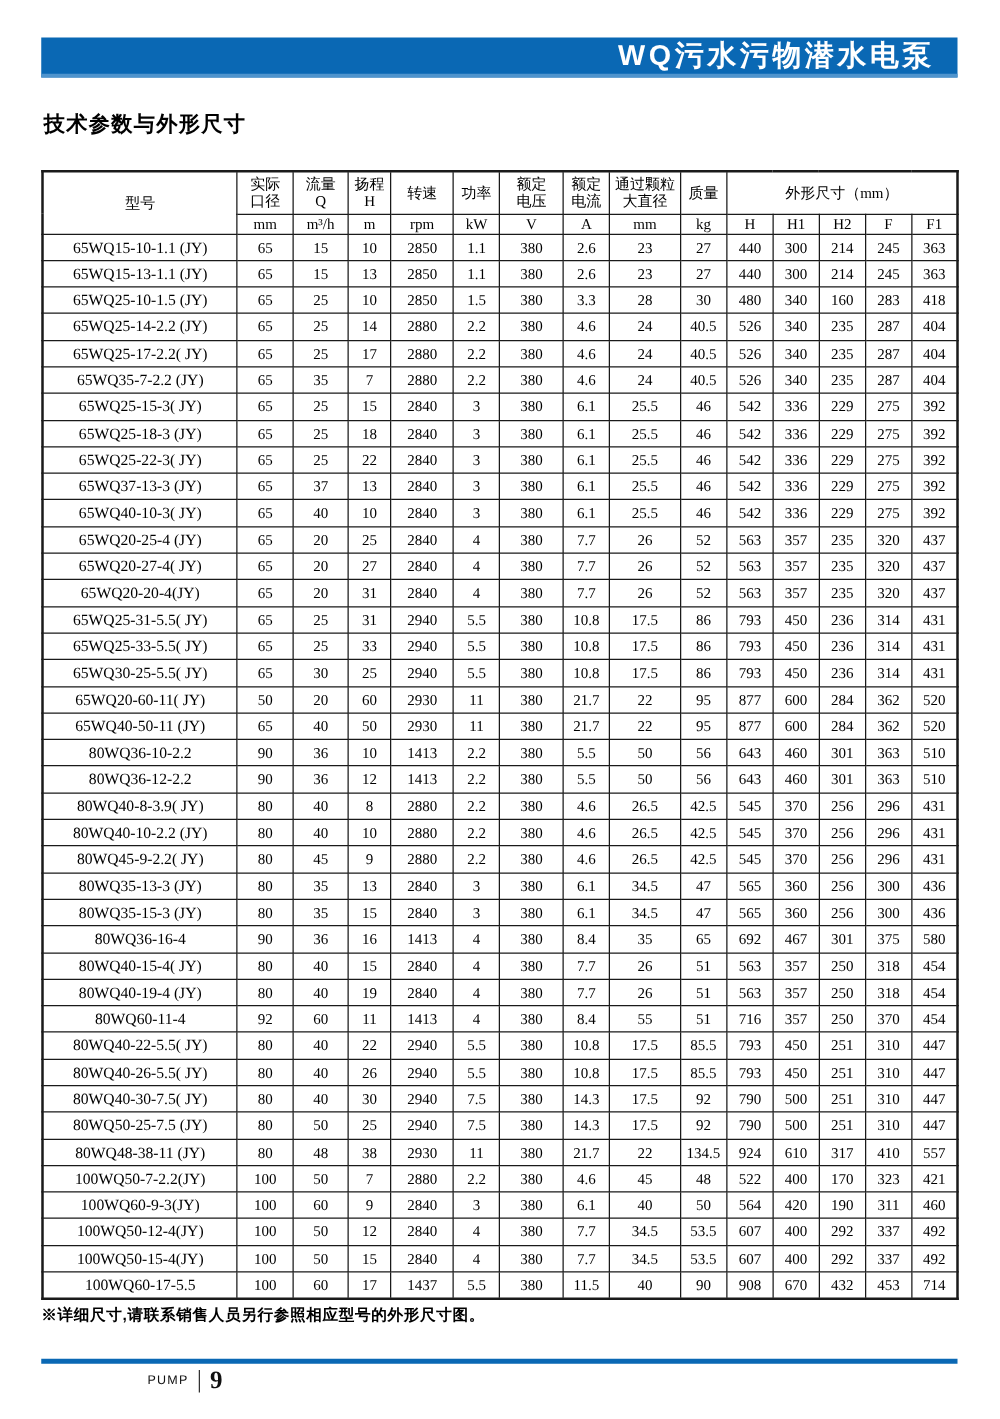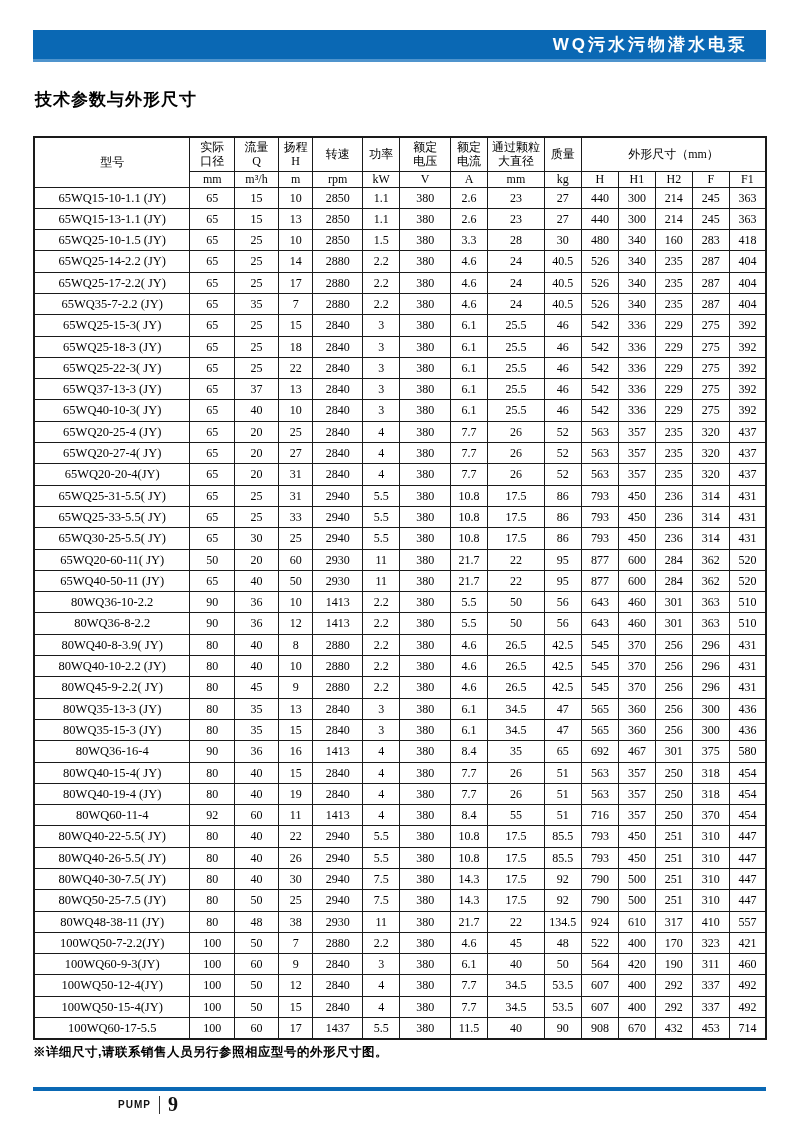--- a/index.html
+++ b/index.html
@@ -19,21 +19,21 @@
     width: 733px; height: 32px;
     background: #0a68b4;
     border-bottom: 3px solid #4f94cd;
     display: flex;
     align-items: center;
     justify-content: flex-end;
     padding-right: 18px;
   }
   .top-bar .banner-title {
     color: #ffffff;
-    font-size: 17px;
+    font-size: 23px;
     font-weight: bold;
     letter-spacing: 3px;
     white-space: nowrap;
   }
 
   
   .page-title {
     position: absolute;
     left: 35px; top: 88px;
     font-size: 17px;
@@ -87,21 +87,21 @@
   }
   .footer {
     position: absolute;
     left: 80px; top: 1093px;
     display: flex;
     align-items: center;
     gap: 8px;
   }
   .footer .brand {
     font-size: 10px;
-    font-weight: bold;
+    font-weight: normal;
     letter-spacing: 1px;
     color: #111;
     padding-left: 38px;
   }
   .footer .vdiv {
     width: 1px; height: 18px;
     background: #333;
   }
   .footer .page-num {
     font-family: "Liberation Serif", serif;
@@ -511,21 +511,21 @@
           <td>5.5</td>
           <td>50</td>
           <td>56</td>
           <td>643</td>
           <td>460</td>
           <td>301</td>
           <td>363</td>
           <td>510</td>
         </tr>
         <tr>
-          <td class="model">80WQ36-8-2.2</td>
+          <td class="model">80WQ36-12-2.2</td>
           <td>90</td>
           <td>36</td>
           <td>12</td>
           <td>1413</td>
           <td>2.2</td>
           <td>380</td>
           <td>5.5</td>
           <td>50</td>
           <td>56</td>
           <td>643</td>

